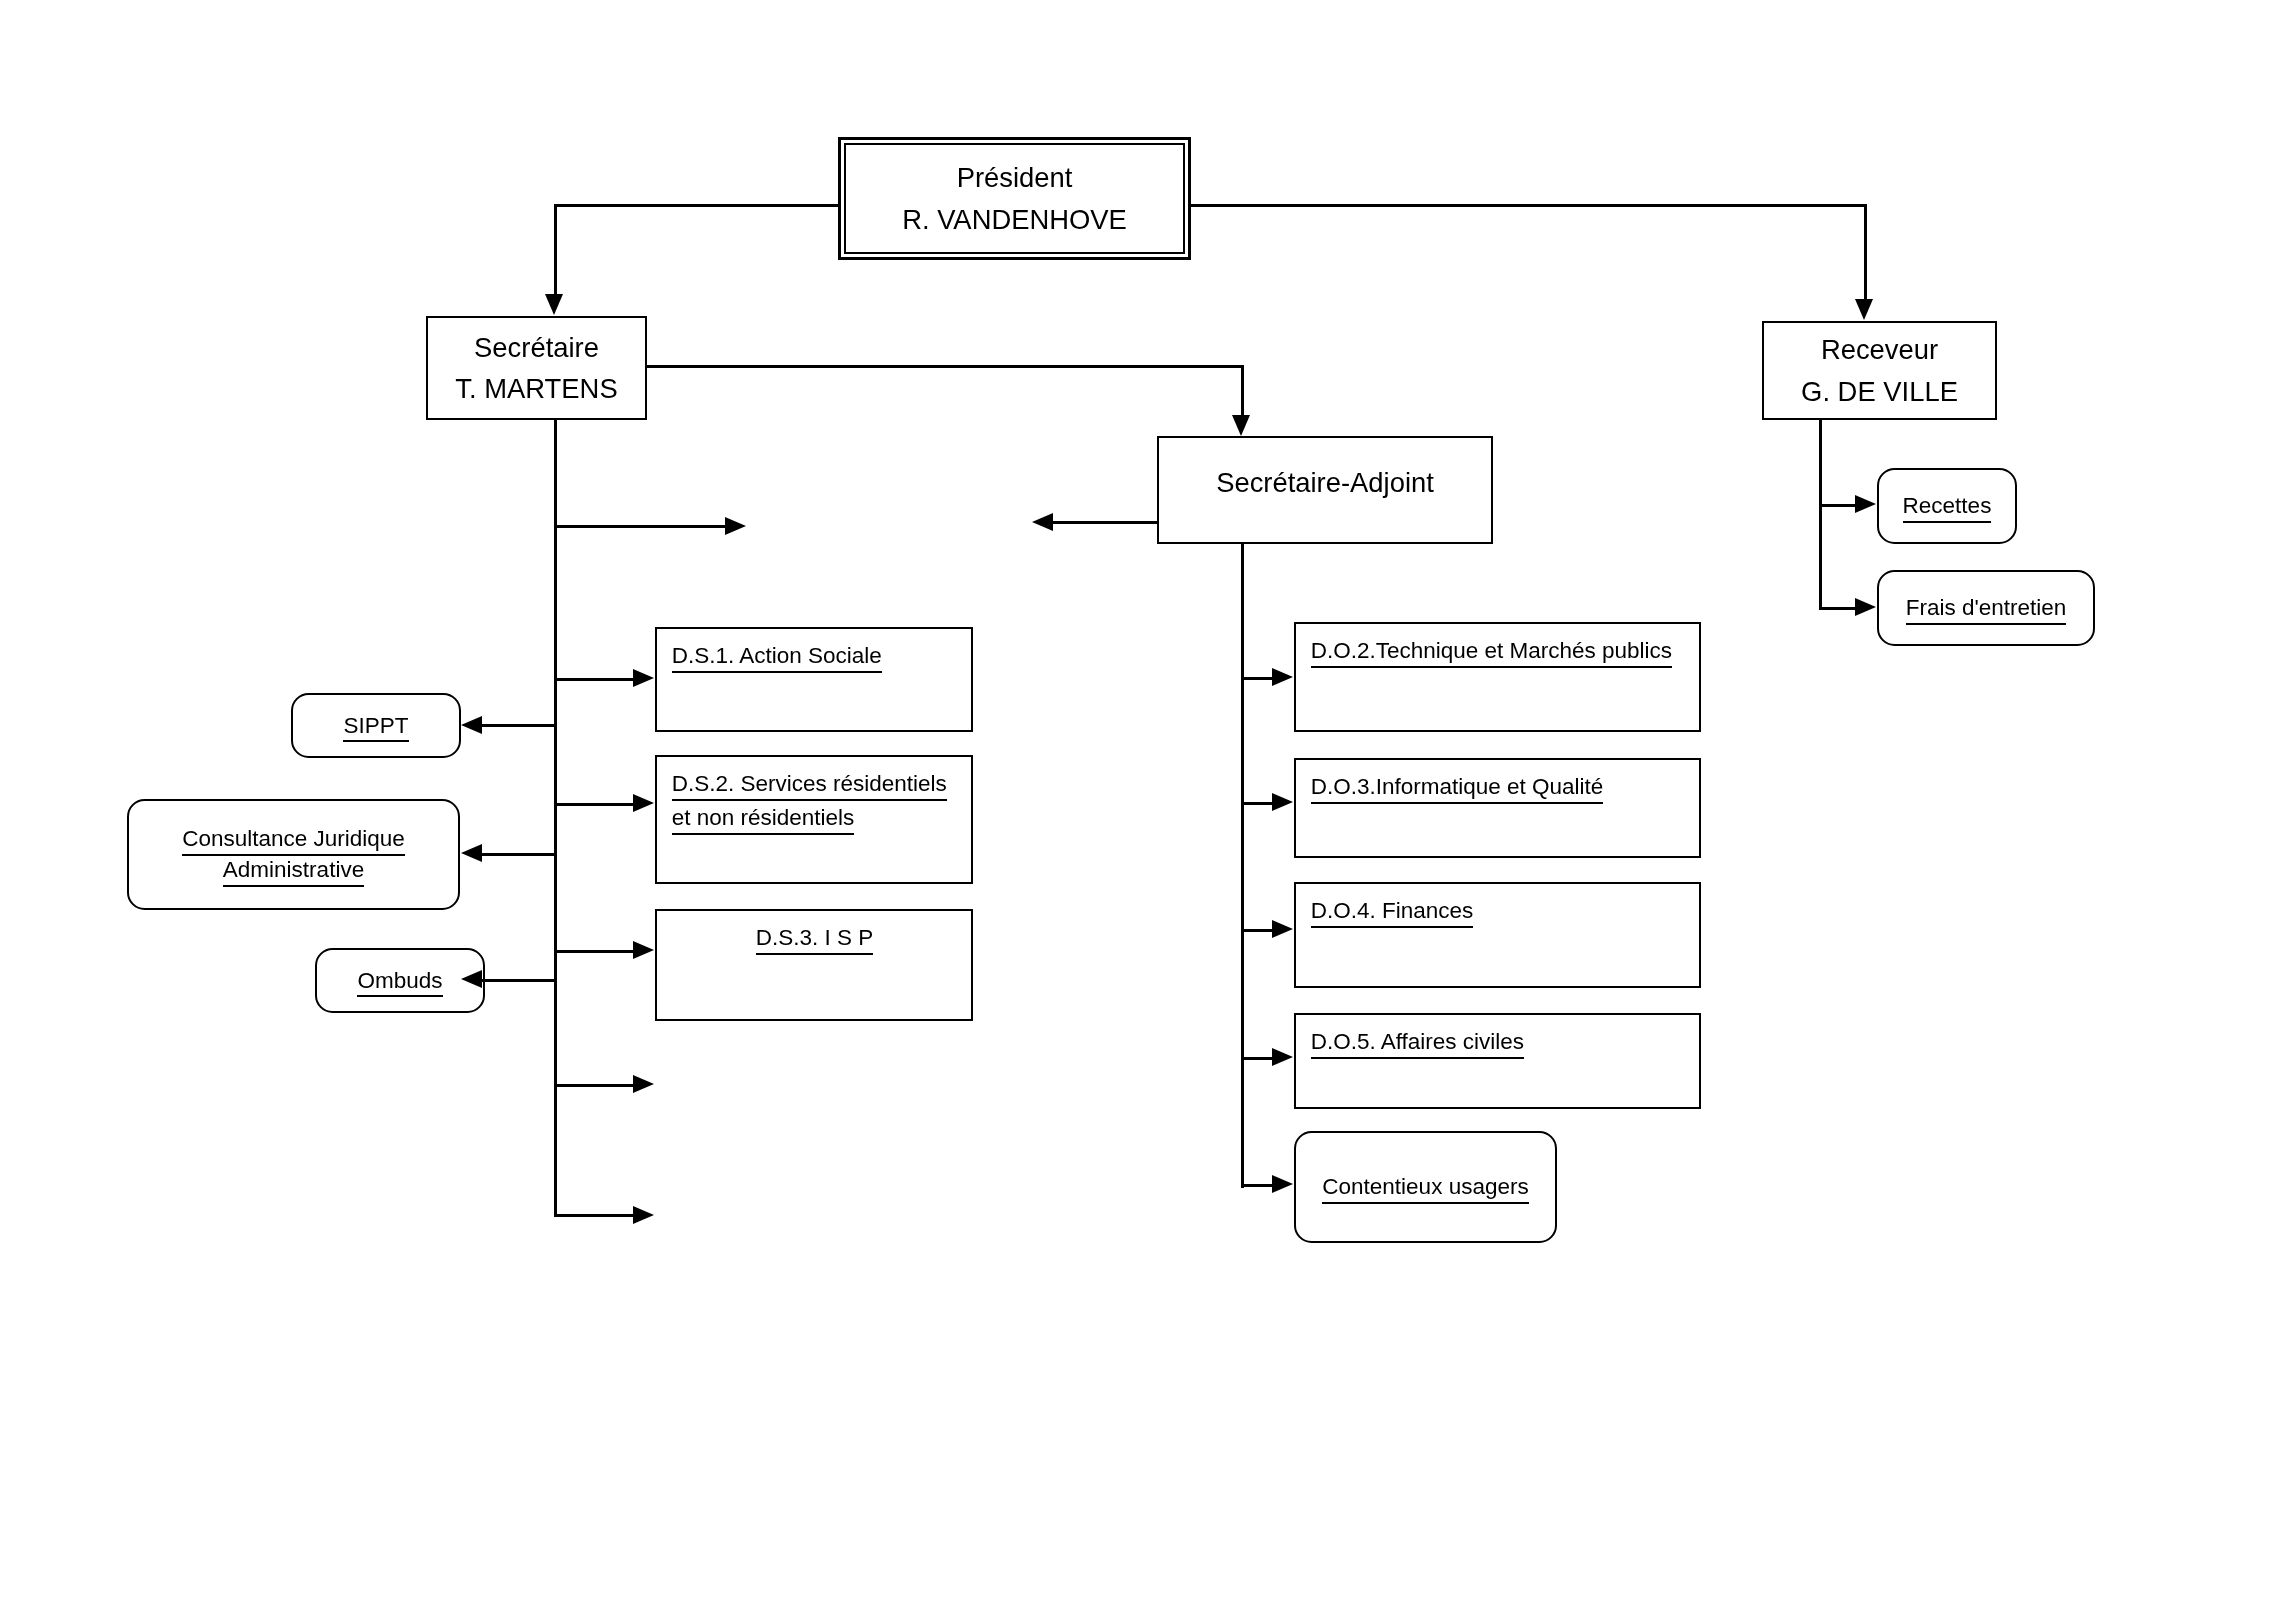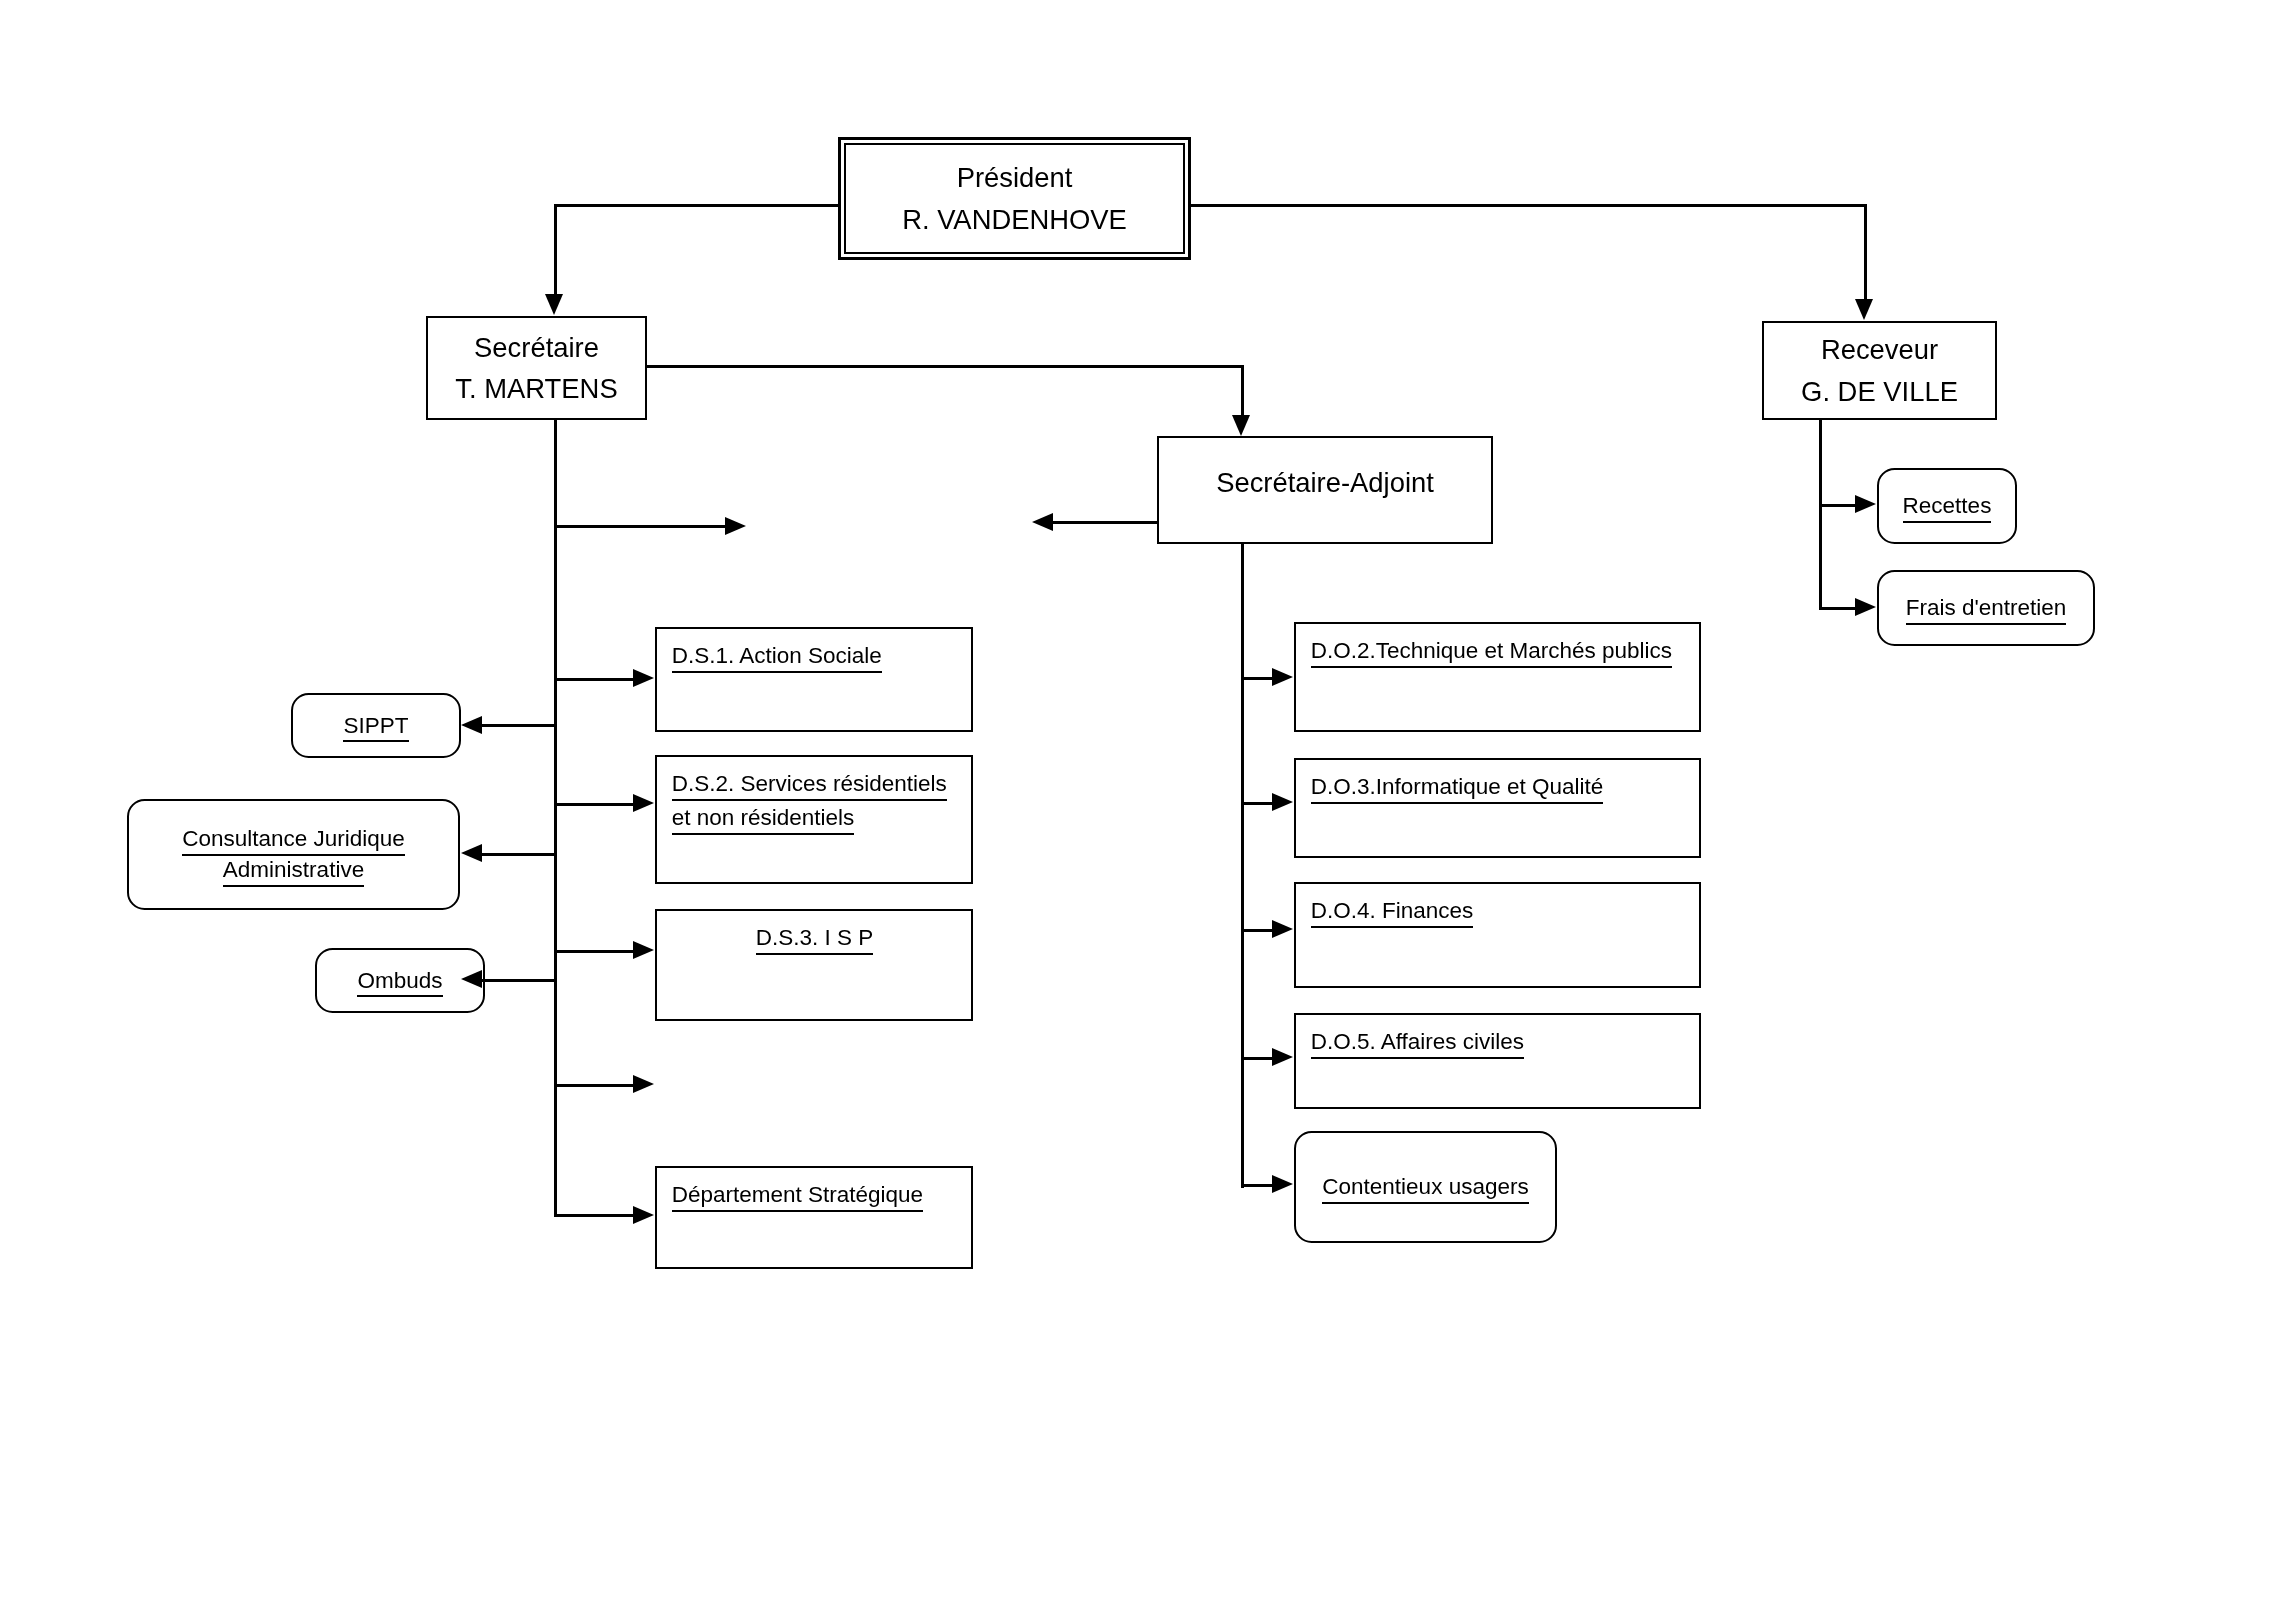--- a/index.html
+++ b/index.html
@@ -88,25 +88,20 @@
     </div>
   </div>
 
   <div class="box rect" style="left:655px; top:909px; width:318px; height:112px;text-align:center;">
     <div class="pad">
         <div class="tl"><span class="u">D.S.3. I S P</span></div>
       </div>
   </div>
 
 
-  <div class="box rect" style="left:655px; top:1166px; width:318px; height:103px;">
-    <div class="pad">
-        <div class="tl"><span class="u">Département Stratégique</span></div>
-      </div>
-  </div>
 
   <div class="box rect" style="left:1294px; top:622px; width:407px; height:110px;">
     <div class="pad">
         <div class="tl"><span class="u">D.O.2.Technique et Marchés publics</span></div>
       </div>
   </div>
 
   <div class="box rect" style="left:1294px; top:758px; width:407px; height:100px;">
     <div class="pad">
         <div class="tl"><span class="u">D.O.3.Informatique et Qualité</span></div>

